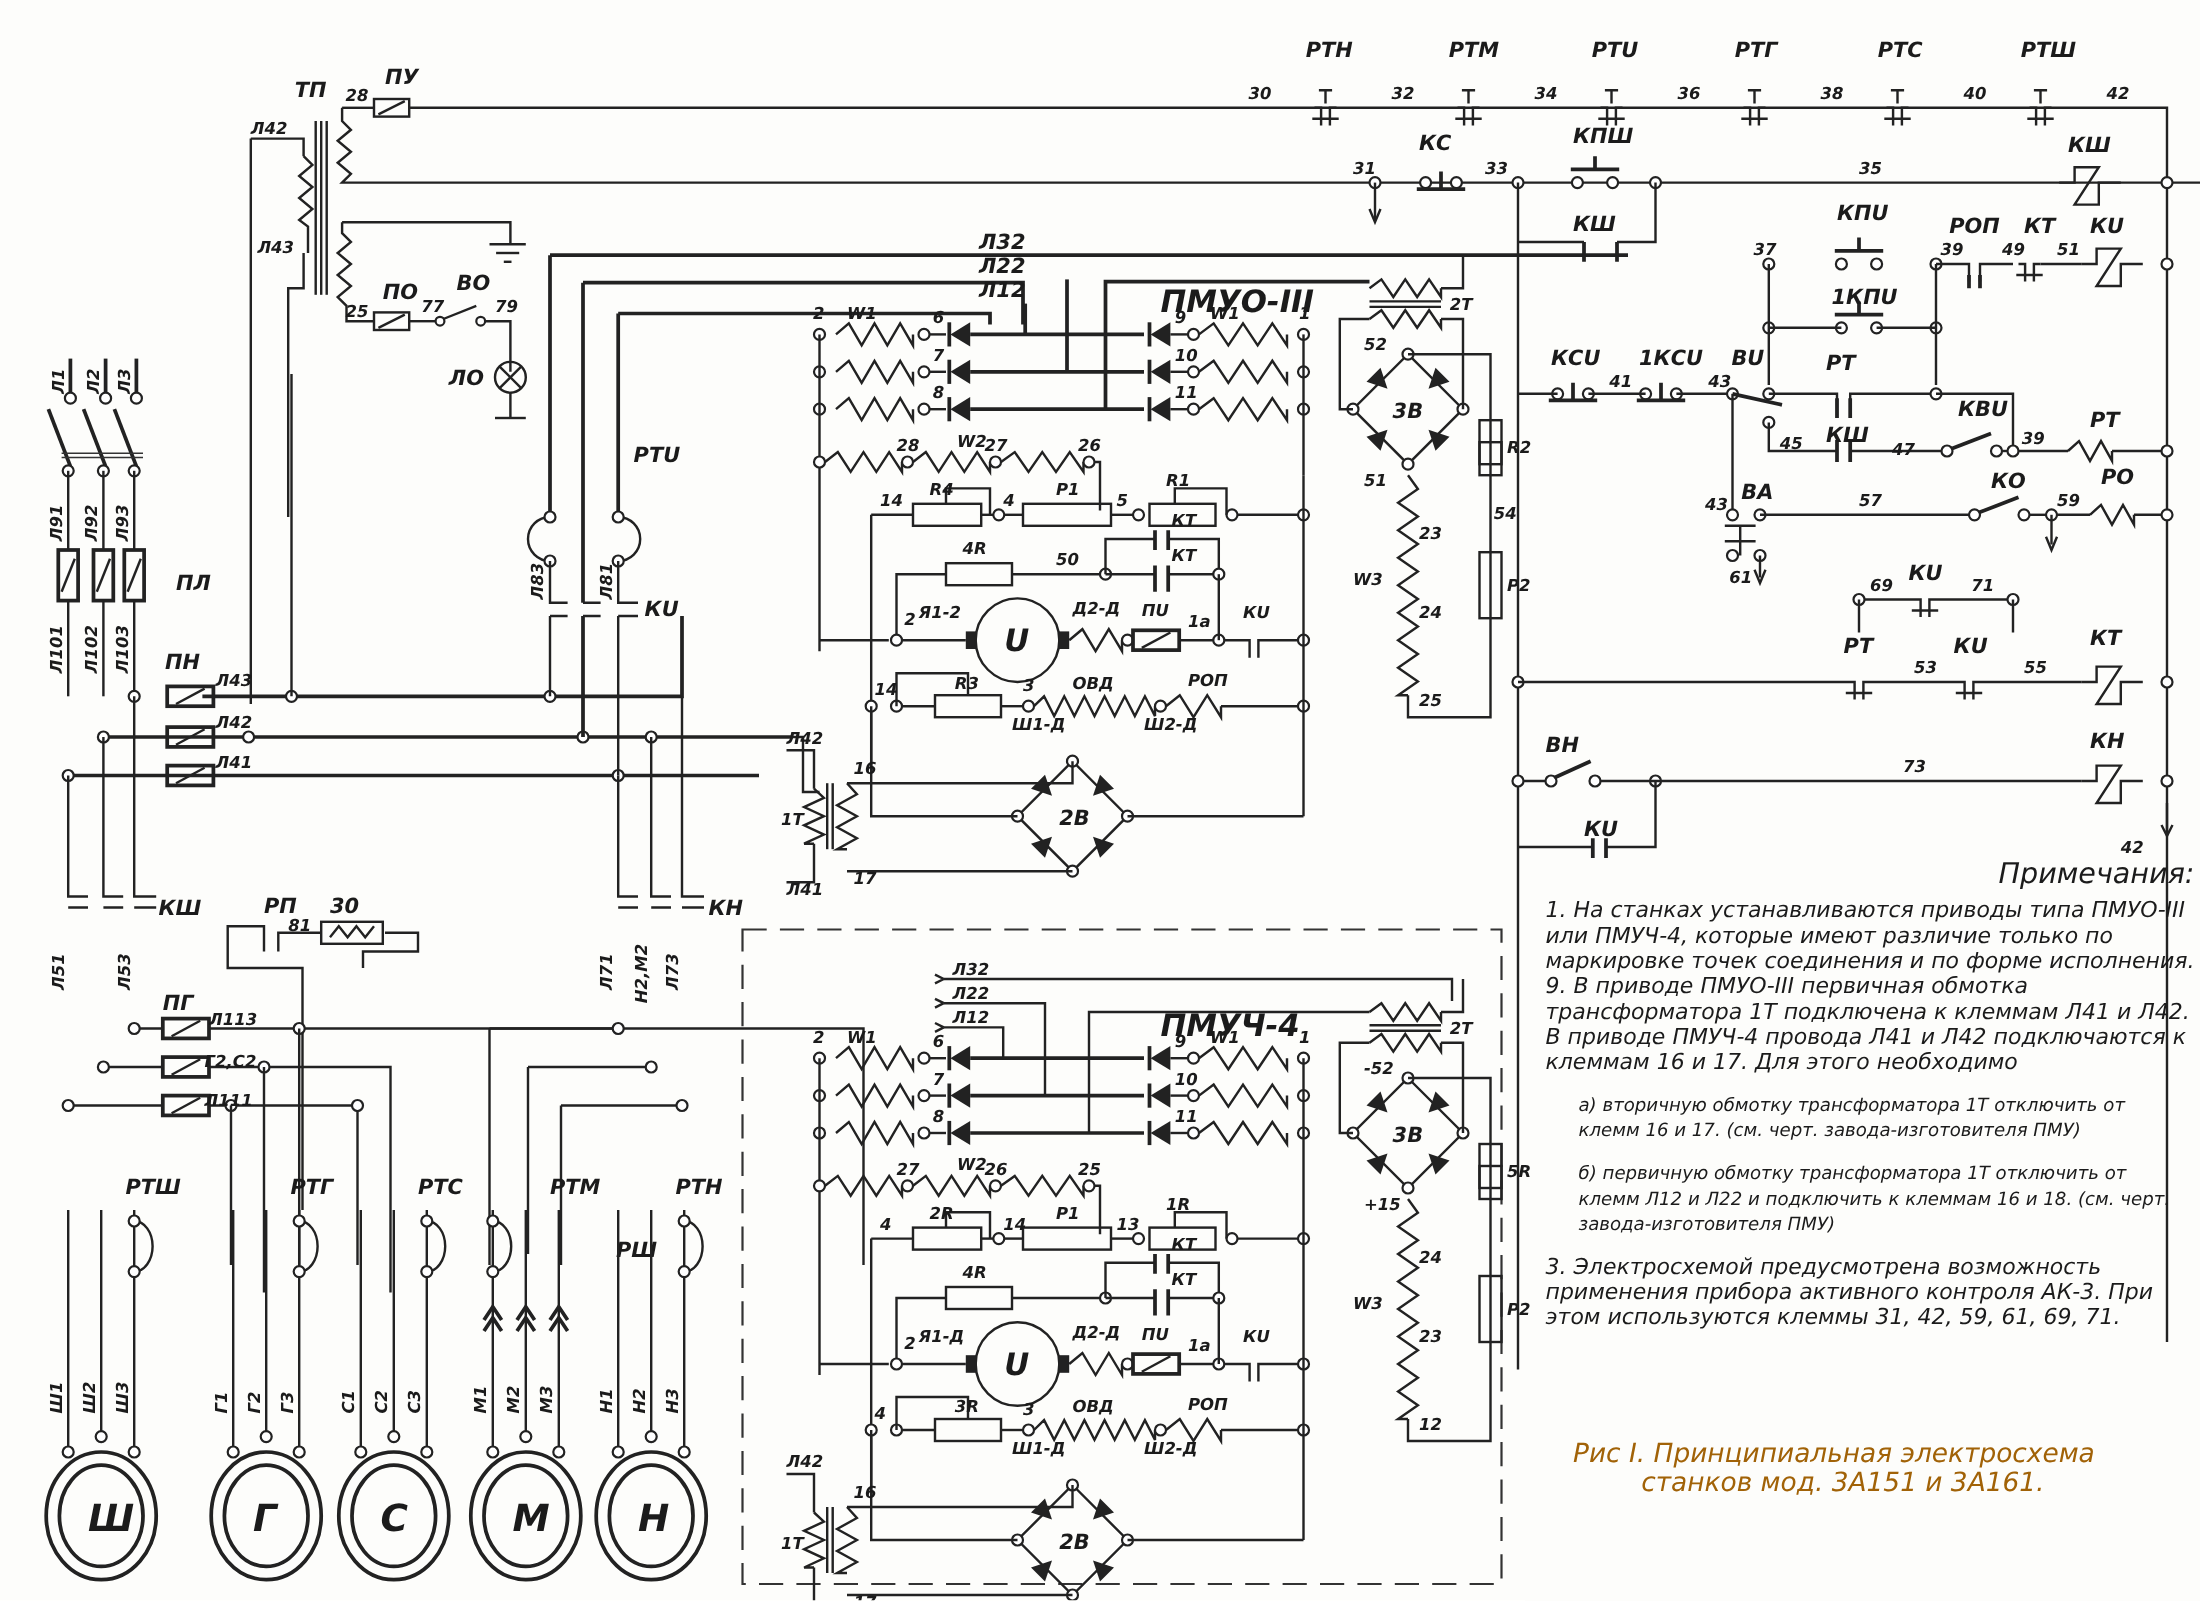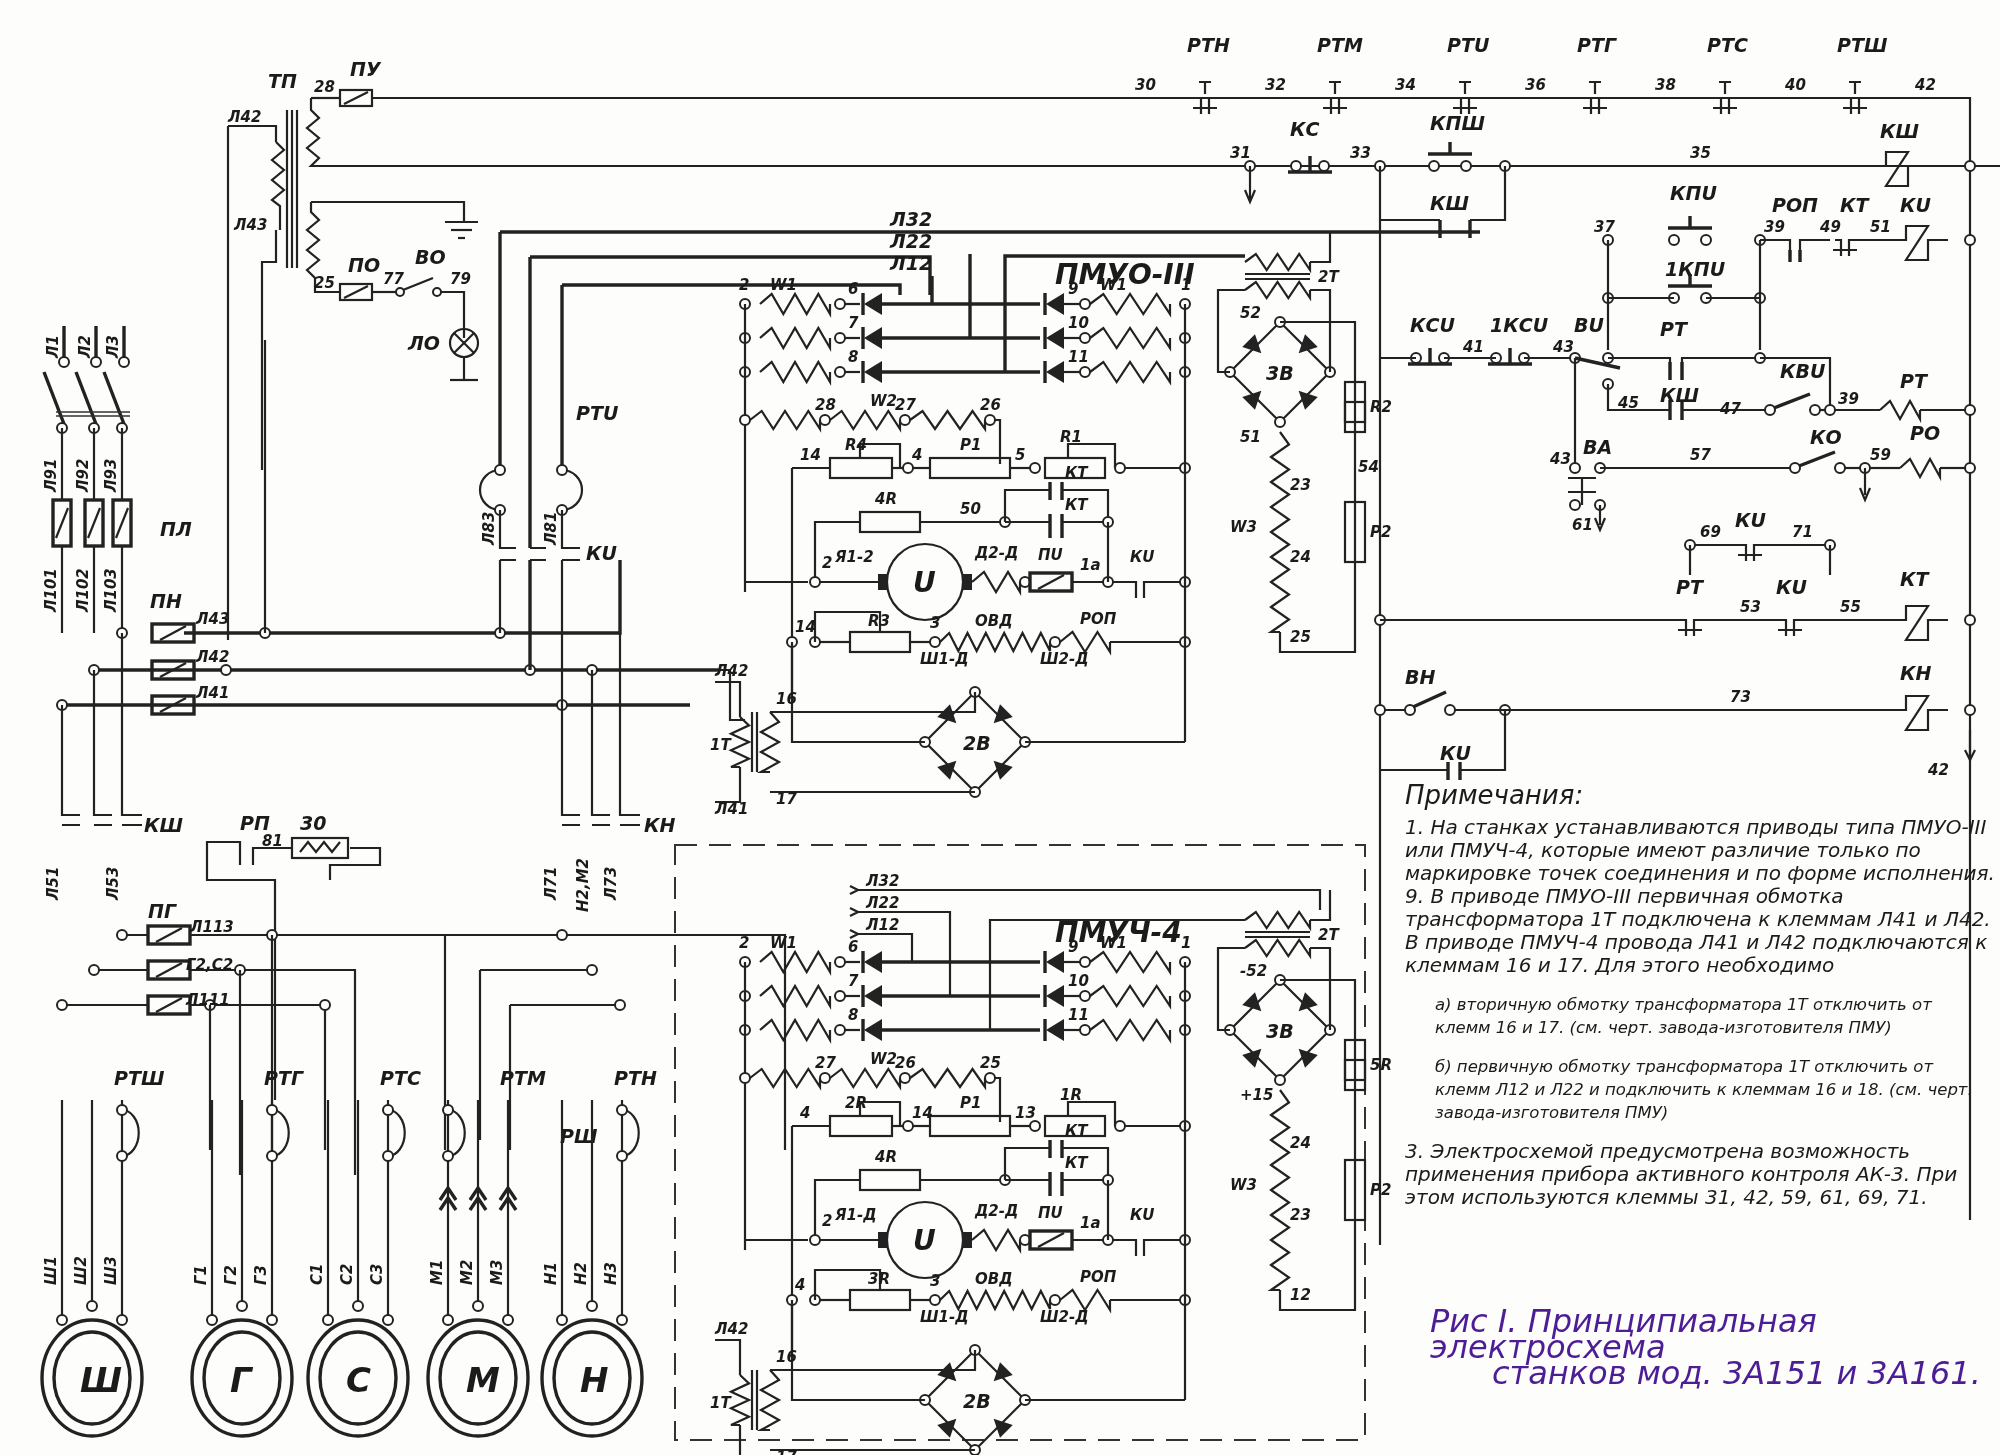--- a/index.html
+++ b/index.html
@@ -8,24 +8,24 @@
   .w{stroke:#222;stroke-width:2.2;fill:none;}
   .wb{stroke:#222;stroke-width:3.4;fill:none;}
   .wt{stroke:#333;stroke-width:1.4;fill:none;}
   .dash{stroke:#333;stroke-width:2;fill:none;stroke-dasharray:22 12;}
   .node{fill:#fff;stroke:#222;stroke-width:2;}
   .lbl{font-family:"DejaVu Sans",sans-serif;font-style:italic;font-weight:bold;font-size:19px;fill:#1b1b1b;}
   .lbl-s{font-family:"DejaVu Sans",sans-serif;font-style:italic;font-weight:bold;font-size:15px;fill:#1b1b1b;}
   .lbl-l{font-family:"DejaVu Sans",sans-serif;font-style:italic;font-weight:bold;font-size:28px;fill:#1b1b1b;}
   .motor-lbl{font-family:"DejaVu Sans",sans-serif;font-style:italic;font-weight:bold;font-size:34px;fill:#1b1b1b;}
   #notes{position:absolute;left:1405px;top:780px;width:590px;font-family:"DejaVu Sans",sans-serif;font-style:italic;color:#1b1b1b;}
-  #notes .title{text-align:left;font-size:26px;font-weight:normal;margin-bottom:6px;}
+  #notes .title{text-align:right;font-size:26px;font-weight:normal;margin-bottom:6px;}
   #notes .item{font-size:20px;line-height:23px;margin:0;}
   #notes .sub{font-size:16.5px;line-height:23px;padding-left:14px;margin:16px;}
-  #caption{position:absolute;left:1430px;top:1308px;width:560px;font-family:"DejaVu Sans",sans-serif;font-style:italic;font-size:32px;line-height:26px;color:#4c1d95;}
+  #caption{position:absolute;left:1430px;top:1308px;width:560px;font-family:"DejaVu Sans",sans-serif;font-style:italic;font-size:24px;line-height:26px;color:#a16207;}
   #caption .l2{padding-left:62px;}
 </style>
 </head>
 <body>
 
 <div id="sheet">
 <svg id="svg" width="2000" height="1455" viewBox="0 0 2000 1455">
 
   <g>
     <path class="w" d="M228 126 H276 V142"></path>

